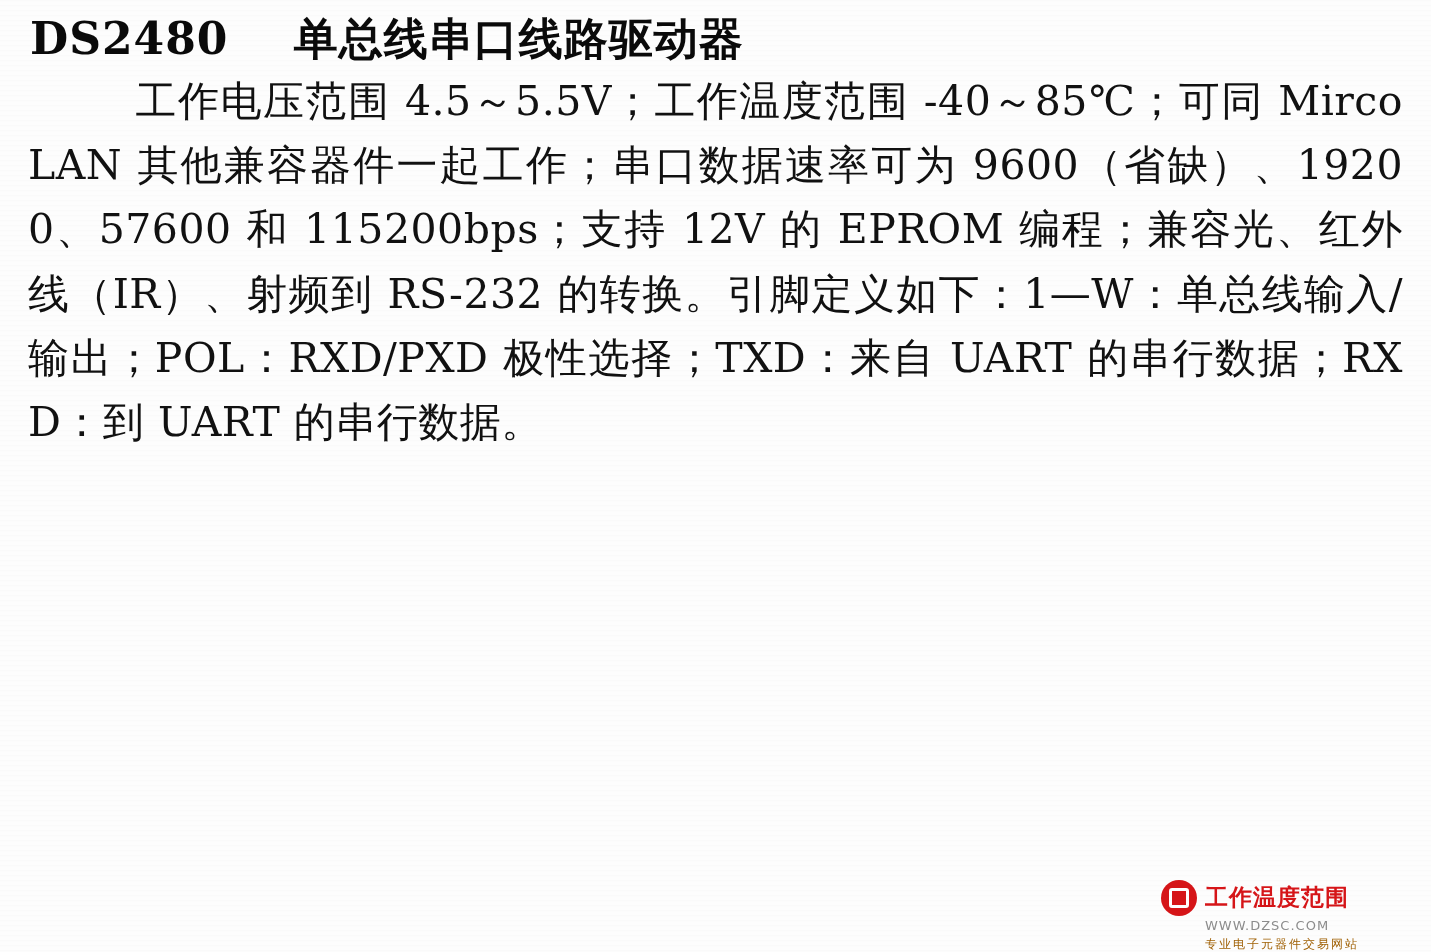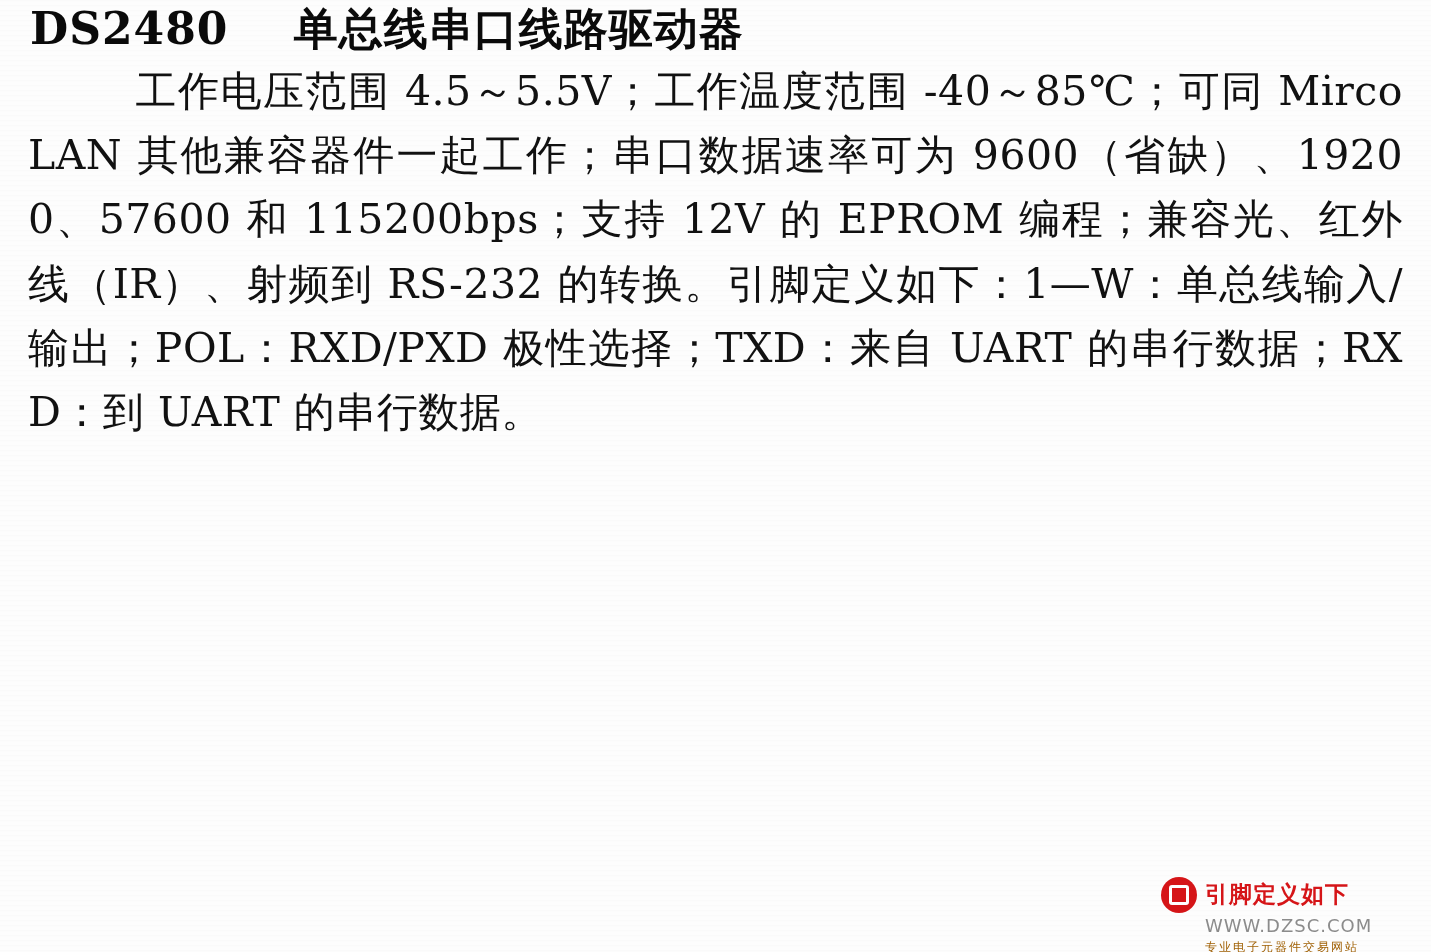--- a/index.html
+++ b/index.html
@@ -14,21 +14,21 @@
     font-family: "DejaVu Serif", serif;
     color: #0d0d0d;
     position: relative;
   }
   .page {
     position: relative;
     width: 1431px;
     height: 952px;
     background: #fdfdfd;
     box-sizing: border-box;
-    padding: 4px 26px 0 26px;
+    padding: 14px 26px 0 26px;
   }
   .doc-title {
     font-family: "DejaVu Serif", serif;
     font-weight: bold;
     font-size: 44px;
     letter-spacing: 1px;
     white-space: pre;
     line-height: 1.15;
     margin: 0 0 4px 4px;
     color: #0a0a0a;
@@ -88,21 +88,21 @@
   .wm-main {
     font-family: "DejaVu Sans", sans-serif;
     font-size: 23px;
     font-weight: bold;
     color: #d61518;
     letter-spacing: 1px;
     line-height: 1;
   }
   .wm-url {
     font-family: "DejaVu Sans", sans-serif;
-    font-size: 18px;
+    font-size: 13px;
     color: #8c8c8c;
     letter-spacing: 1px;
     margin-left: 44px;
     margin-top: 2px;
   }
   .wm-sub {
     font-family: "DejaVu Sans", sans-serif;
     font-size: 12px;
     color: #a16207;
     letter-spacing: 2px;
@@ -123,20 +123,20 @@
 
 <div class="page">
 
   <h1 class="doc-title">DS2480    单总线串口线路驱动器</h1>
 
   <div class="body-text"><span class="indent"></span><span>工作电压范围 4.5～5.5V；工作温度范围 -40～85℃；可同 MircoLAN 其他兼容器件一起工作；串口数据速率可为 9600（省缺）、19200、57600 和 115200bps；支持 12V 的 EPROM 编程；兼容光、红外线（IR）、射频到 RS-232 的转换。引脚定义如下：1—W：单总线输入/输出；POL：RXD/PXD 极性选择；TXD：来自 UART 的串行数据；RXD：到 UART 的串行数据。</span></div>
 
   <div class="watermark">
     <div class="wm-row">
       <span class="wm-logo"></span>
-      <span class="wm-main">引脚定义如下</span>
+      <span class="wm-main">工作温度范围</span>
     </div>
     <div class="wm-url">WWW.DZSC.COM</div>
     <div class="wm-sub">专业电子元器件交易网站</div>
   </div>
 
   <div class="scan-noise"></div>
 </div>
 
 </body></html>

